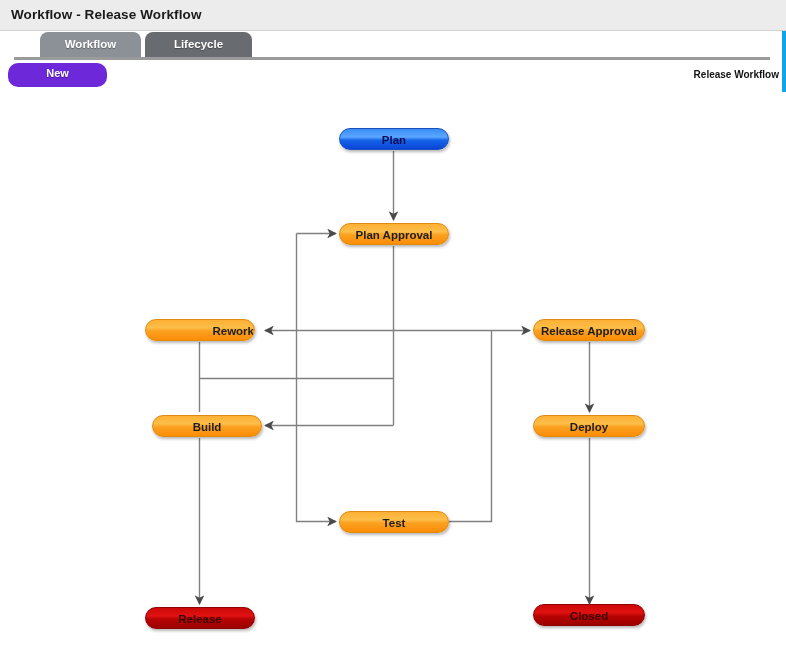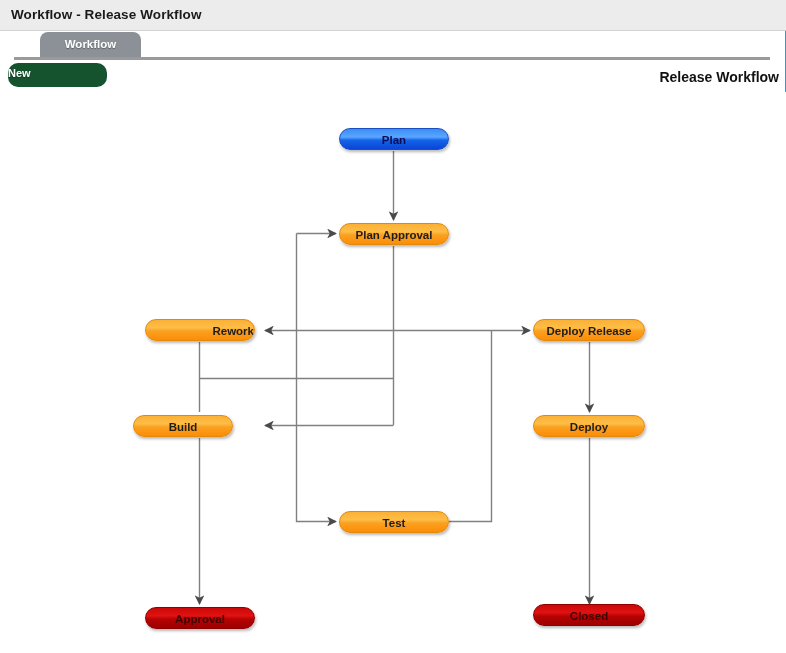--- a/index.html
+++ b/index.html
@@ -13,21 +13,21 @@
     font-family: "Liberation Sans", sans-serif;
     overflow: hidden;
     position: relative;
   }
   #app {
     position: absolute;
     left: 0; top: 0;
     width: 786px;
     height: 653px;
     background: #ffffff;
-    border-right: 1px solid #0ea5e9;
+    border-right: 4px solid #0ea5e9;
     border-bottom: 1px solid #c9c9c9;
     box-sizing: border-box;
   }
 
   
   .titlebar {
     position: absolute;
     left: 0; top: 0;
     width: 786px;
     height: 31px;
@@ -95,36 +95,36 @@
     width: 786px;
     height: 26px;
   }
   .btn-new {
     position: absolute;
     left: 8px;
     top: 2px;
     width: 99px;
     height: 24px;
     border-radius: 10px;
-    background: #14532d;
+    background: #6d28d9;
     color: #ffffff;
     font-size: 11px;
     font-weight: bold;
-    text-align: left;
+    text-align: center;
     line-height: 20px;
     text-shadow: 0 1px 1px rgba(0,0,0,0.35);
     cursor: pointer;
     user-select: none;
     box-sizing: border-box;
   }
   .workflow-label {
     position: absolute;
     right: 7px;
     top: 8px;
-    font-size: 14px;
+    font-size: 10px;
     font-weight: bold;
     color: #111111;
     white-space: nowrap;
   }
 
   
   .canvas {
     position: absolute;
     left: 0;
     top: 92px;
@@ -176,20 +176,21 @@
 <body>
 
 <div id="app">
 
   <div class="titlebar">
     <div class="title">Workflow - Release Workflow</div>
   </div>
 
   <div class="tabstrip">
     <div class="tab workflow">Workflow</div>
+    <div class="tab lifecycle">Lifecycle</div>
   </div>
   <div class="tabrule"></div>
 
   <div class="toolbar">
     <div class="btn-new">New</div>
     <div class="workflow-label">Release Workflow</div>
   </div>
 
   <div class="canvas">
 
@@ -225,21 +226,21 @@
 
         <path d="M 589.5 250 L 589.5 320" marker-end="url(#arrow)"></path>
 
         <path d="M 589.5 346 L 589.5 512" marker-end="url(#arrow)"></path>
       </g>
     </svg>
 
     <div class="node orange" style="left:339px; top:131px; width:110px;">Plan Approval</div>
     <div class="node blue" style="left:339px; top:36px;  width:110px;">Plan</div>
     <div class="node orange" style="left:145px; top:227px; width:110px;text-align:right;">Rework</div>
-    <div class="node orange" style="left:533px; top:227px; width:112px;">Deploy Release</div>
-    <div class="node orange" style="left:133px; top:323px; width:100px;">Build</div>
+    <div class="node orange" style="left:533px; top:227px; width:112px;">Release Approval</div>
+    <div class="node orange" style="left:152px; top:323px; width:110px;">Build</div>
     <div class="node orange" style="left:339px; top:419px; width:110px;">Test</div>
     <div class="node orange" style="left:533px; top:323px; width:112px;">Deploy</div>
-    <div class="node red" style="left:145px; top:515px; width:110px;">Approval</div>
+    <div class="node red" style="left:145px; top:515px; width:110px;">Release</div>
     <div class="node red" style="left:533px; top:512px; width:112px;">Closed</div>
 
   </div>
 </div>
 
 </body></html>

